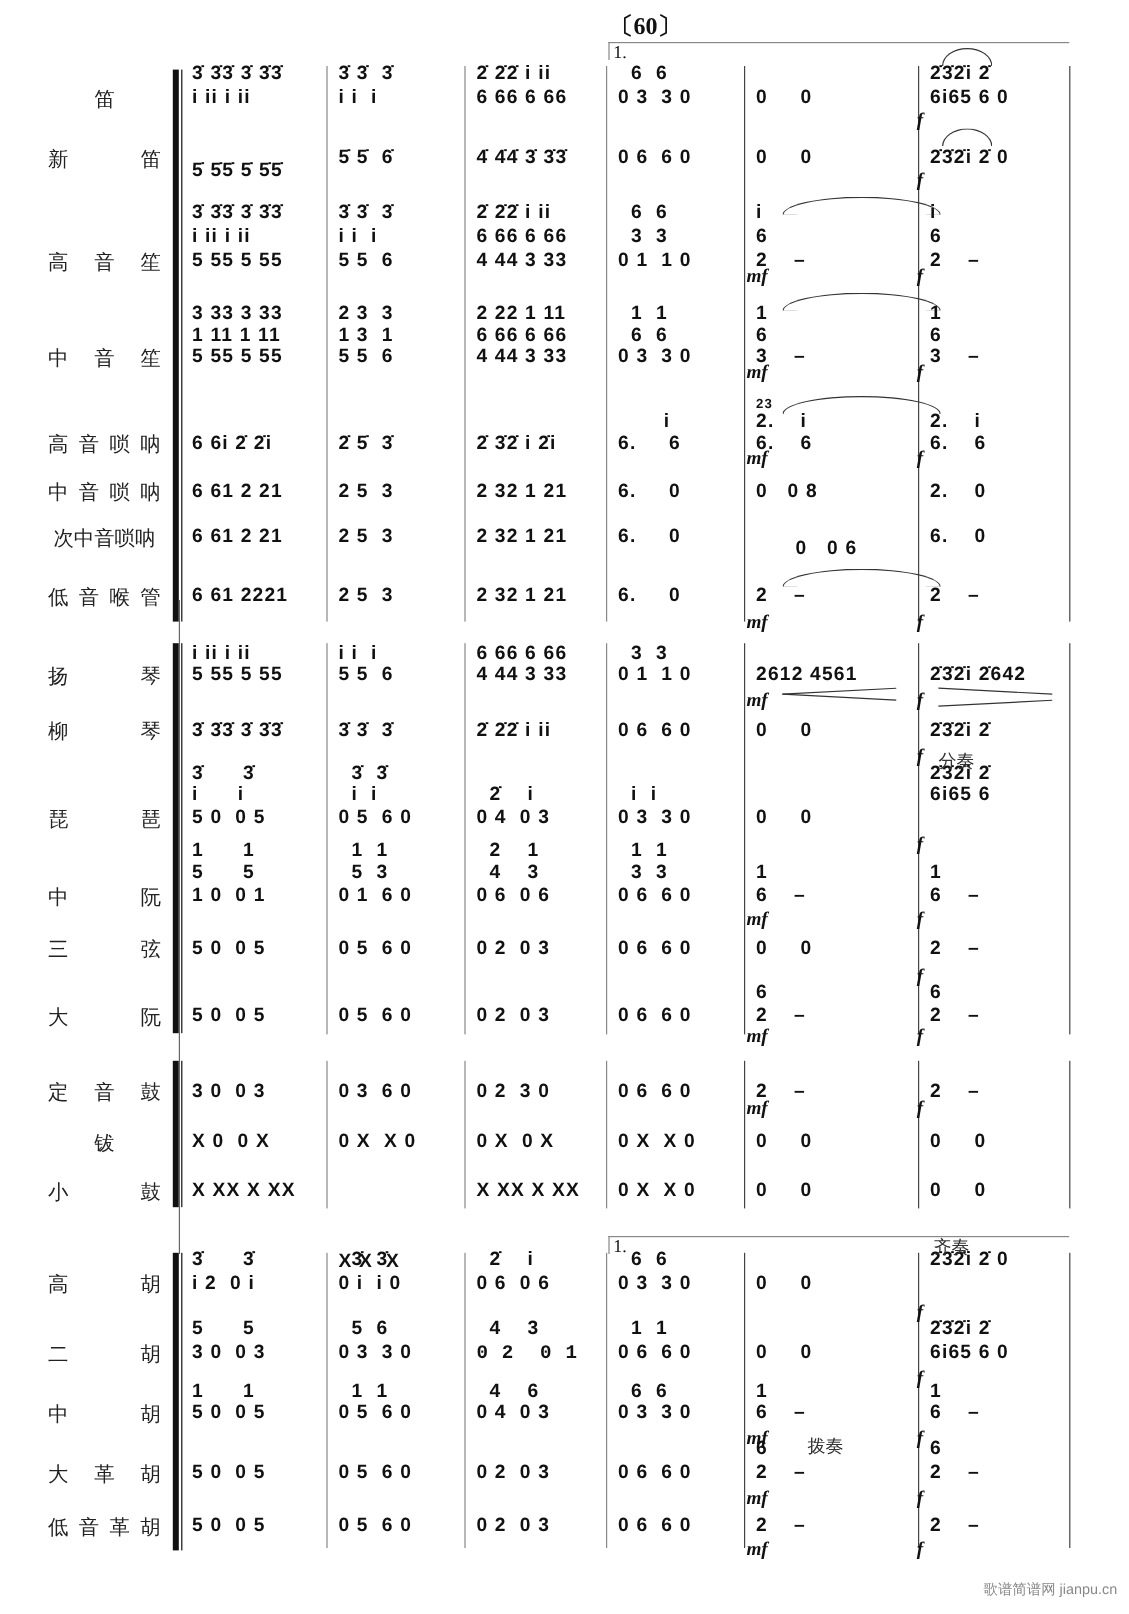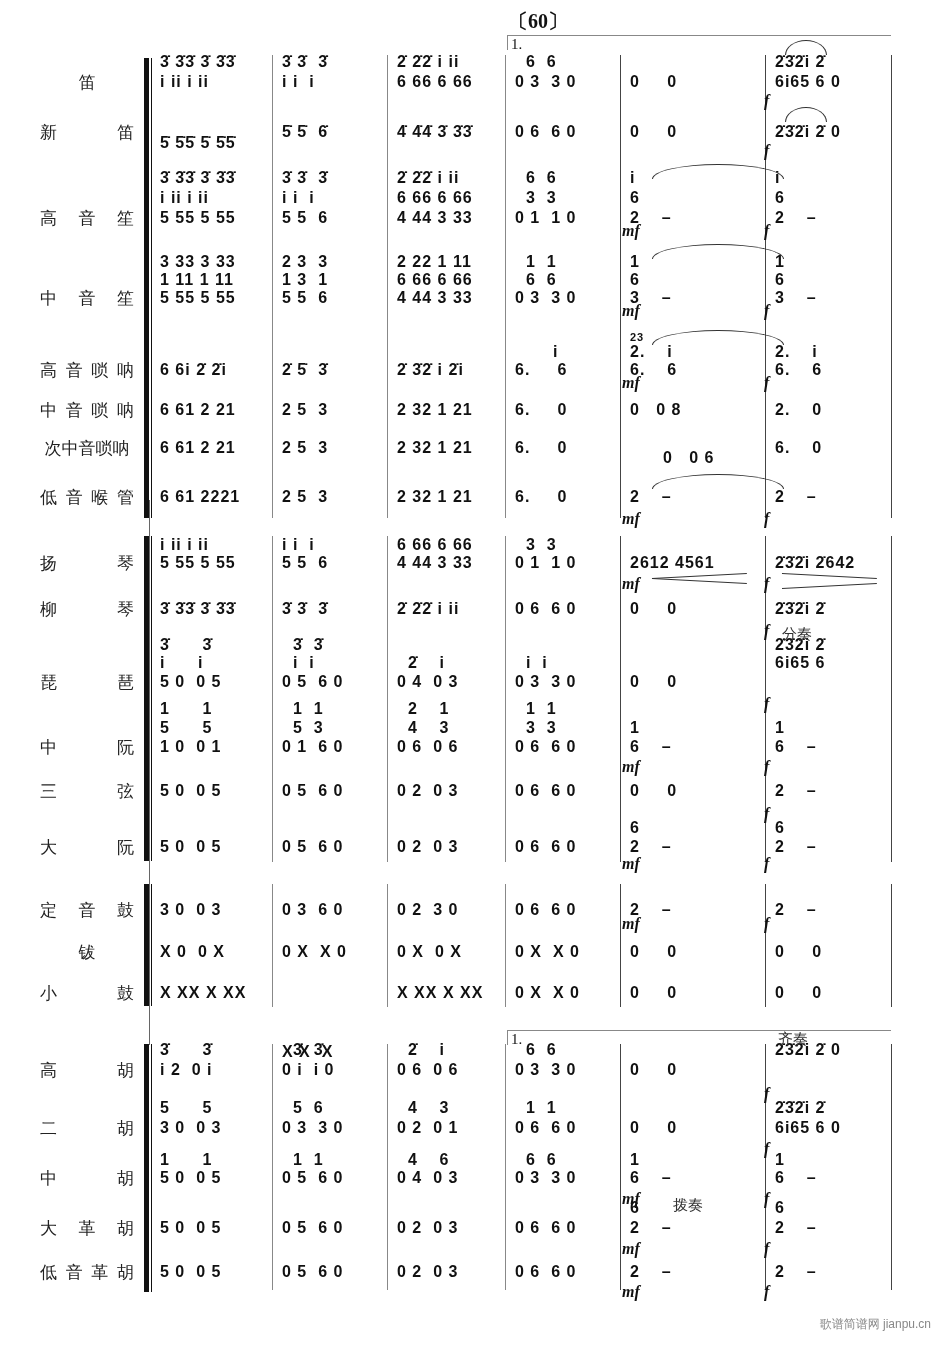--- a/index.html
+++ b/index.html
@@ -339,21 +339,21 @@
     <div class="cell" style="left: 397px; top: 1062px;">0 6  0 6</div>
     <div class="cell" style="left: 515px; top: 1062px;">0 3  3 0</div>
     <div class="cell" style="left: 630px; top: 1062px;">0     0</div>
     <div class="cell" style="left: 160px; top: 1100px;">5      5</div>
     <div class="cell" style="left: 282px; top: 1100px;">  5  6</div>
     <div class="cell" style="left: 397px; top: 1100px;">  4    3</div>
     <div class="cell" style="left: 515px; top: 1100px;">  1  1</div>
     <div class="cell" style="left: 775px; top: 1100px;">2̇3̇2̇i 2̇</div>
     <div class="cell" style="left: 160px; top: 1120px;">3 0  0 3</div>
     <div class="cell" style="left: 282px; top: 1120px;">0 3  3 0</div>
-    <div class="cell" style="left: 397px; top: 1120px;">0 2  0 1</div>
+    <div class="cell" style="left: 397px; top: 1120px; font-family: Liberation Mono, monospace;">0 2  0 1</div>
     <div class="cell" style="left: 515px; top: 1120px;">0 6  6 0</div>
     <div class="cell" style="left: 630px; top: 1120px;">0     0</div>
     <div class="cell" style="left: 775px; top: 1120px;">6i65 6 0</div>
     <div class="cell" style="left: 160px; top: 1152px;">1      1</div>
     <div class="cell" style="left: 282px; top: 1152px;">  1  1</div>
     <div class="cell" style="left: 397px; top: 1152px;">  4    6</div>
     <div class="cell" style="left: 515px; top: 1152px;">  6  6</div>
     <div class="cell" style="left: 630px; top: 1152px;">1</div>
     <div class="cell" style="left: 775px; top: 1152px;">1</div>
     <div class="cell" style="left: 160px; top: 1170px;">5 0  0 5</div>

